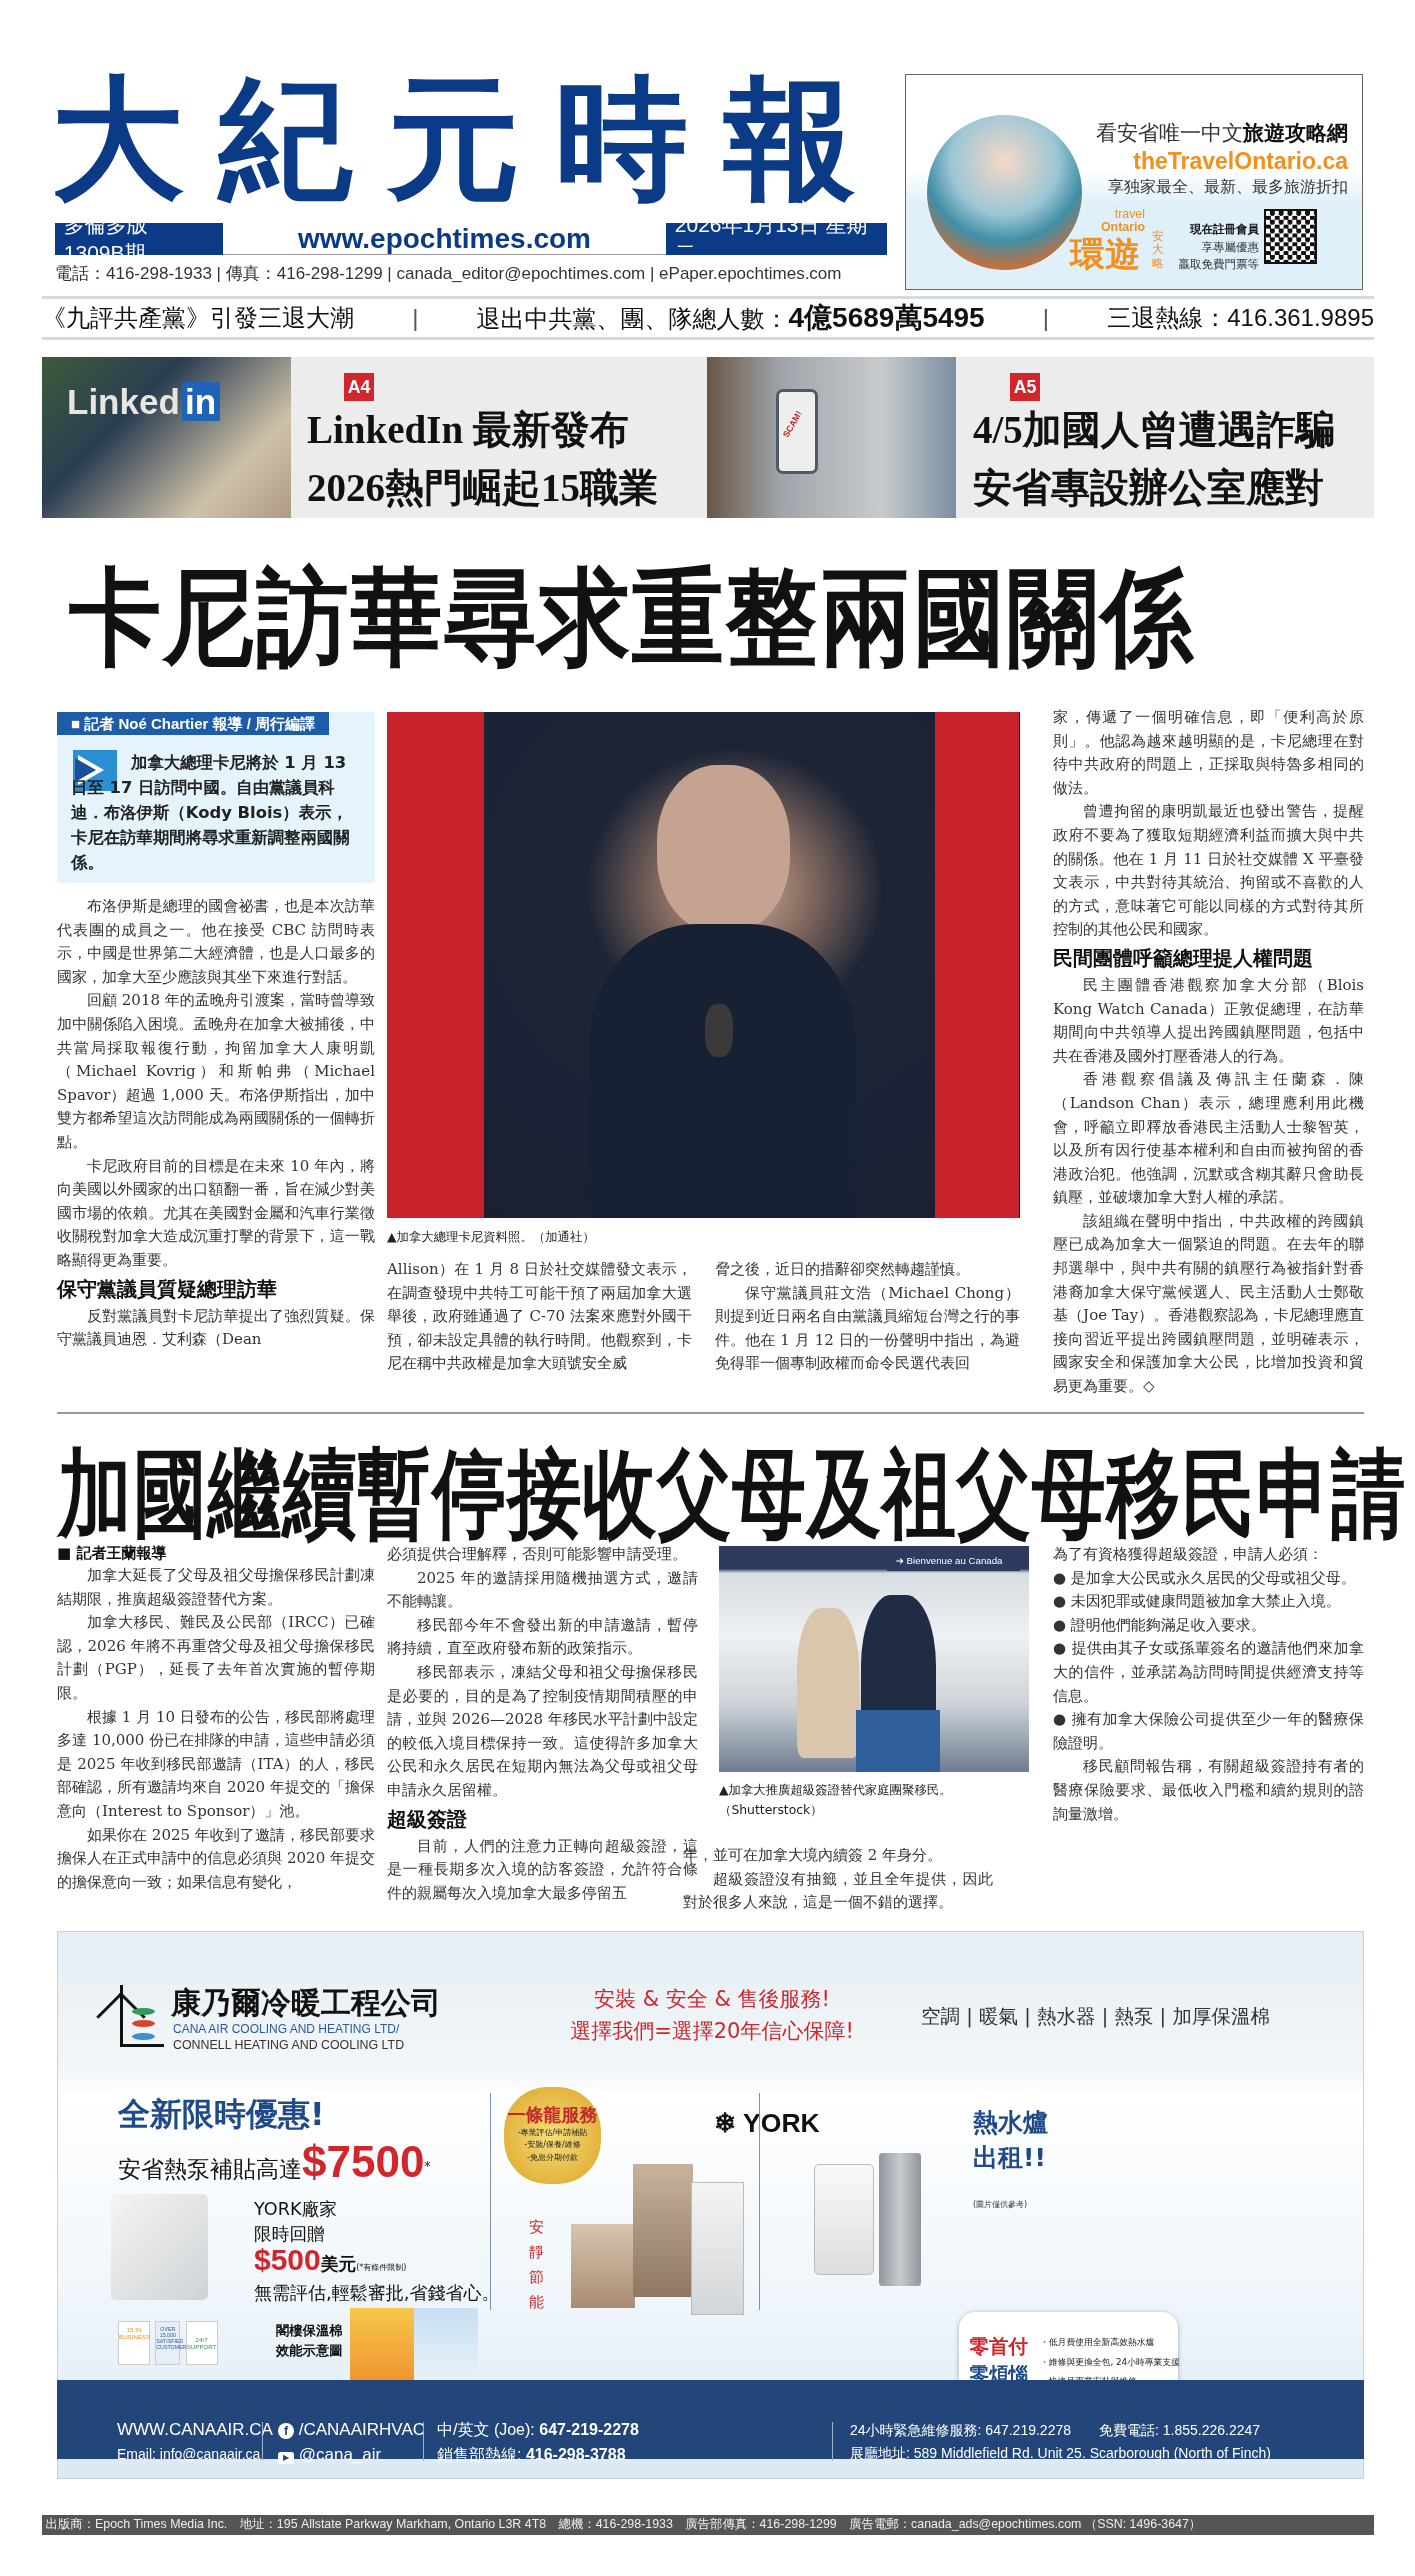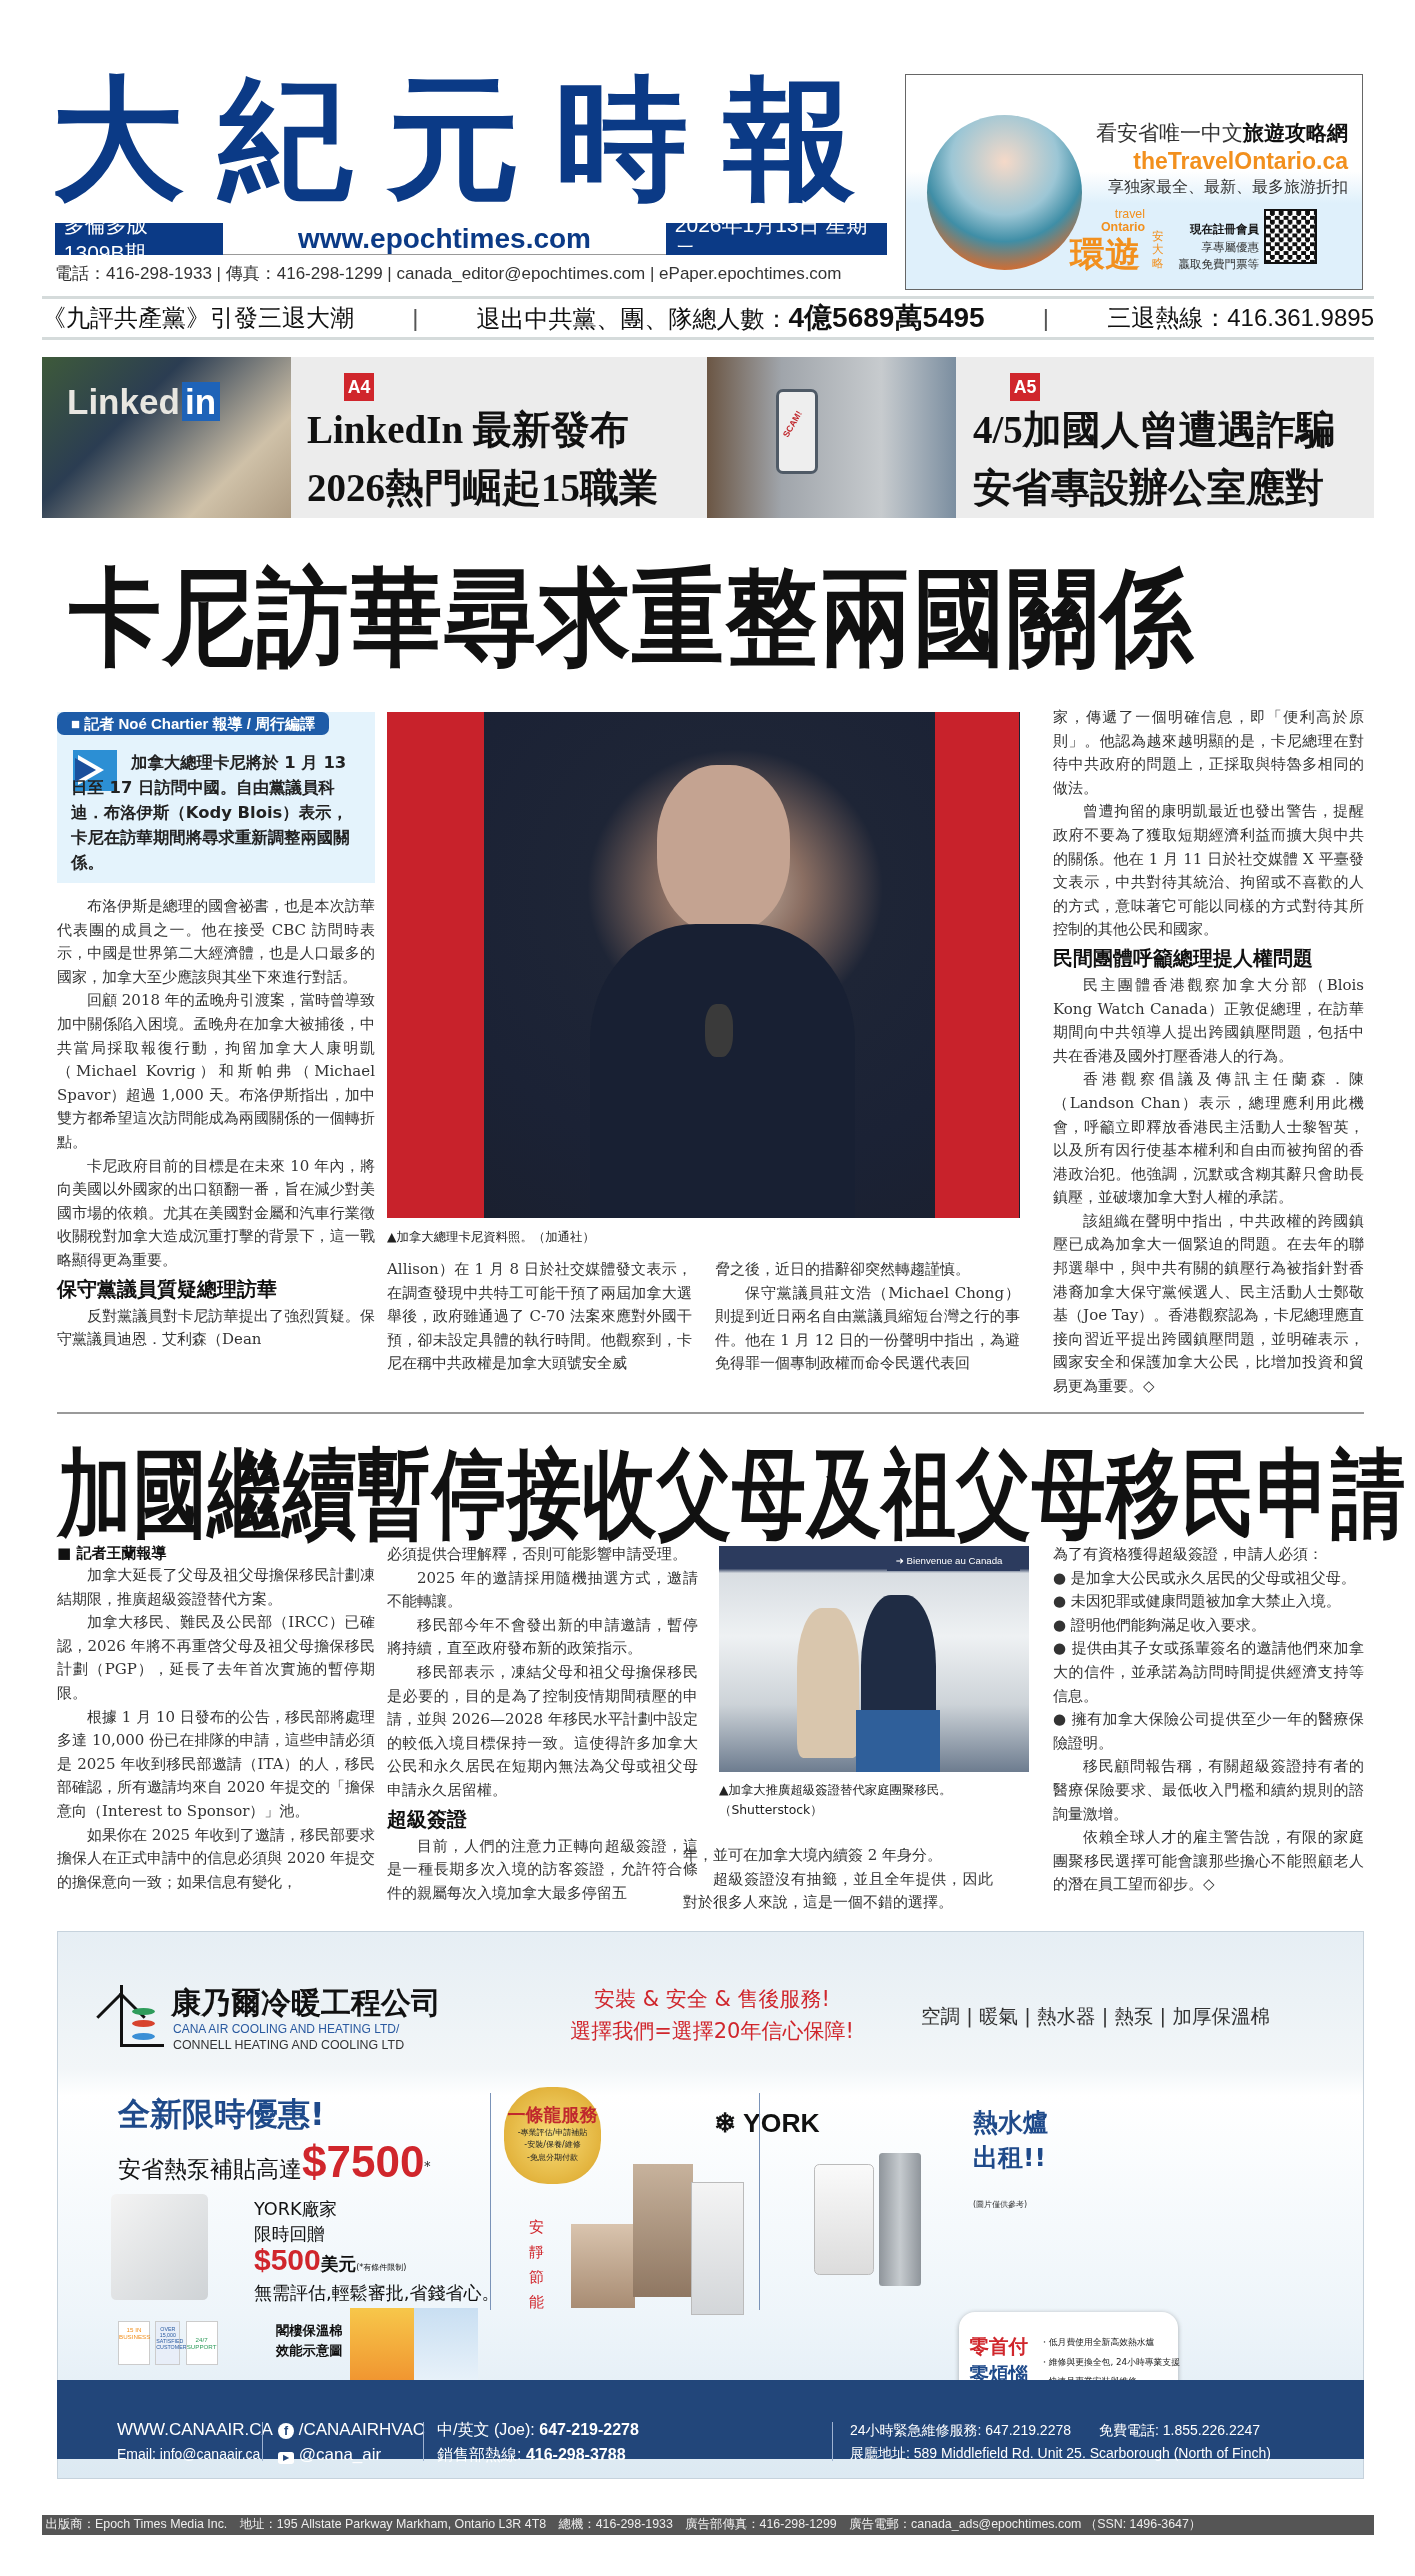--- a/index.html
+++ b/index.html
@@ -44,21 +44,21 @@
   .page-badge { width: 30px; height: 28px; background: #d0262c; color: #fff; font-family: "Liberation Sans", sans-serif; font-weight: bold; font-size: 17.7px; display: flex; align-items: center; justify-content: center; margin-left: 37px; }
   .teaser-title { font-family: "Liberation Serif", serif; font-weight: bold; font-size: 39px; line-height: 58px; color: #111; white-space: nowrap; }
 
   
   .headline { font-family: "DejaVu Sans", sans-serif; font-weight: bold; color: #111; white-space: nowrap; letter-spacing: 1.8px; }
   #headline-1 { left: 69px; top: 547px; font-size: 92px; transform: scaleY(1.15); transform-origin: top left; }
   #headline-2 { left: 58px; top: 1431px; font-size: 74px; letter-spacing: 0.9px; transform: scaleY(1.3); transform-origin: top left; }
 
   
   #byline-box { left: 57px; top: 712px; width: 318px; height: 171px; background: #e4f3fc; }
-  #byline-bar { left: 57px; top: 712px; width: 272px; height: 23px; background: #1e5ca8; color: #fff; font-family: "Liberation Sans", sans-serif; font-weight: bold; font-size: 15px; padding-left: 14px; line-height: 23px; border-radius: 7px; }
+  #byline-bar { left: 57px; top: 712px; width: 272px; height: 23px; background: #1e5ca8; color: #fff; font-family: "Liberation Sans", sans-serif; font-weight: bold; font-size: 15px; padding-left: 14px; line-height: 23px; }
   #chevron-icon { left: 73px; top: 750px; width: 44px; height: 41px; background: #2c8fd4; }
   #chevron-icon::after { content: ""; position: absolute; left: 5.3px; top: 5.3px; width: 0; height: 0; border-top: 15px solid transparent; border-bottom: 15px solid transparent; border-left: 26.5px solid #fff; }
   #chevron-icon::before { content: ""; position: absolute; left: 1.8px; top: 8px; width: 0; height: 0; border-top: 12.4px solid transparent; border-bottom: 12.4px solid transparent; border-left: 21px solid #1a4f9c; z-index: 1; }
   #lead { left: 71px; top: 750px; width: 292px; font-family: "DejaVu Sans", sans-serif; font-weight: bold; font-size: 16.4px; line-height: 25px; color: #222; text-indent: 60px; }
   .body-text { font-family: "DejaVu Serif", serif; font-size: 15px; line-height: 23.6px; color: #333; text-align: justify; }
   .body-text p { text-indent: 2em; }
   .body-text p.noind { text-indent: 0; }
   .subhead { font-family: "DejaVu Sans", sans-serif; font-weight: bold; font-size: 20px; color: #111; line-height: 32px; }
   #photo-carney { left: 387px; top: 712px; width: 633px; height: 506px; background: radial-gradient(ellipse at 55% 35%, #c9b7a8 0%, #8a6e62 14%, #1e2536 30%, #1b2235 60%, #1a1f2d 100%); overflow: hidden; }
   .flag-red { background: #c8222b; }
@@ -202,21 +202,20 @@
 </div>
 
 <div class="abs body-text" style="left:1053px;top:1543px;width:311px">
   <p class="noind">為了有資格獲得超級簽證，申請人必須：</p>
   <p class="noind">● <span>是加拿大公民或永久居民的父母或祖父母。</span></p>
   <p class="noind">● <span>未因犯罪或健康問題被加拿大禁止入境。</span></p>
   <p class="noind">● <span>證明他們能夠滿足收入要求。</span></p>
   <p class="noind">● <span>提供由其子女或孫輩簽名的邀請他們來加拿大的信件，並承諾為訪問時間提供經濟支持等信息。</span></p>
   <p class="noind">● <span>擁有加拿大保險公司提供至少一年的醫療保險證明。</span></p>
   <p>移民顧問報告稱，有關超級簽證持有者的醫療保險要求、最低收入門檻和續約規則的諮詢量激增。</p>
-  <p>依賴全球人才的雇主警告說，有限的家庭團聚移民選擇可能會讓那些擔心不能照顧老人的潛在員工望而卻步。◇</p>
 </div>
 
 <div id="ad-cana" class="abs">
 
   <div class="abs" style="left:62px;top:53px;width:44px;height:62px;border-left:3.5px solid #111;border-bottom:3.5px solid #111">
     <div class="abs" style="left:-3.5px;top:-16px;width:35px;height:35px;border-left:3.5px solid #111;border-top:3.5px solid #111;transform:rotate(45deg);transform-origin:0 0;left:-1.8px;top:7px"></div>
     <div class="abs" style="left:8.8px;top:23px;width:23px;height:7px;border-radius:50%;background:#2e9c5b"></div>
     <div class="abs" style="left:8.8px;top:35px;width:23px;height:7px;border-radius:50%;background:#d7432e"></div>
     <div class="abs" style="left:8.8px;top:48px;width:23px;height:7px;border-radius:50%;background:#3a8fd6"></div>
   </div>

